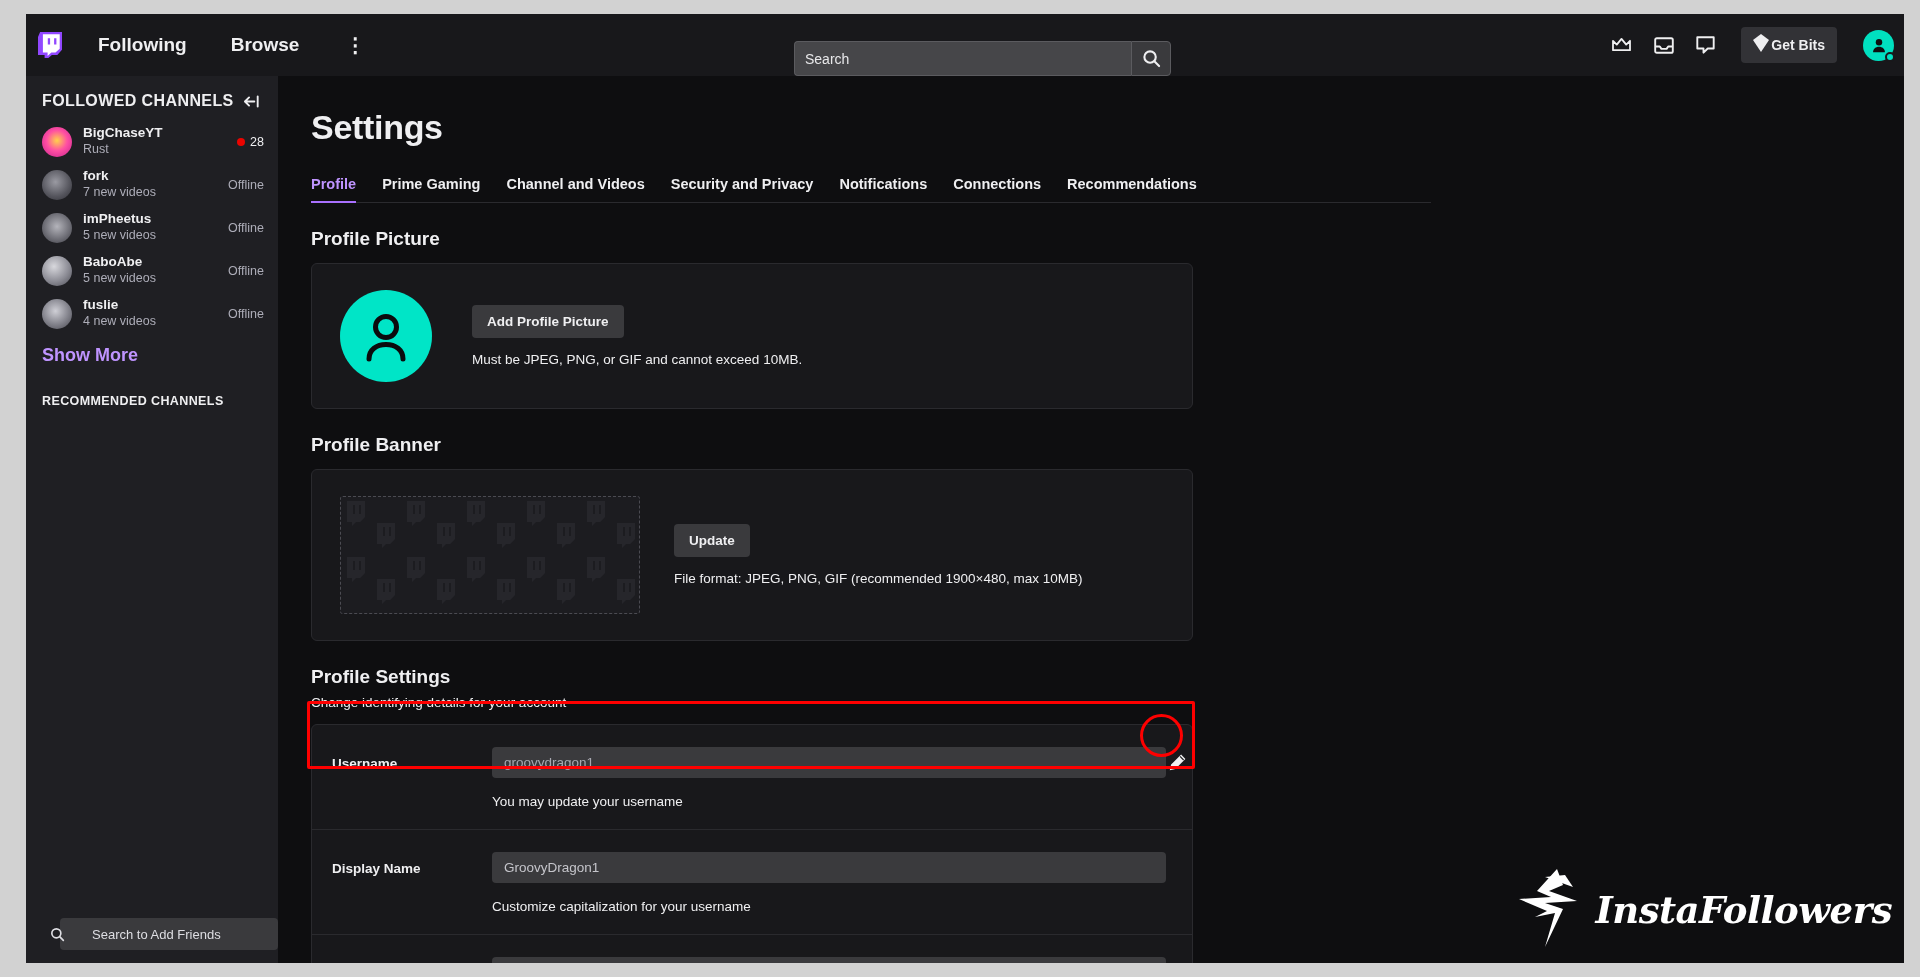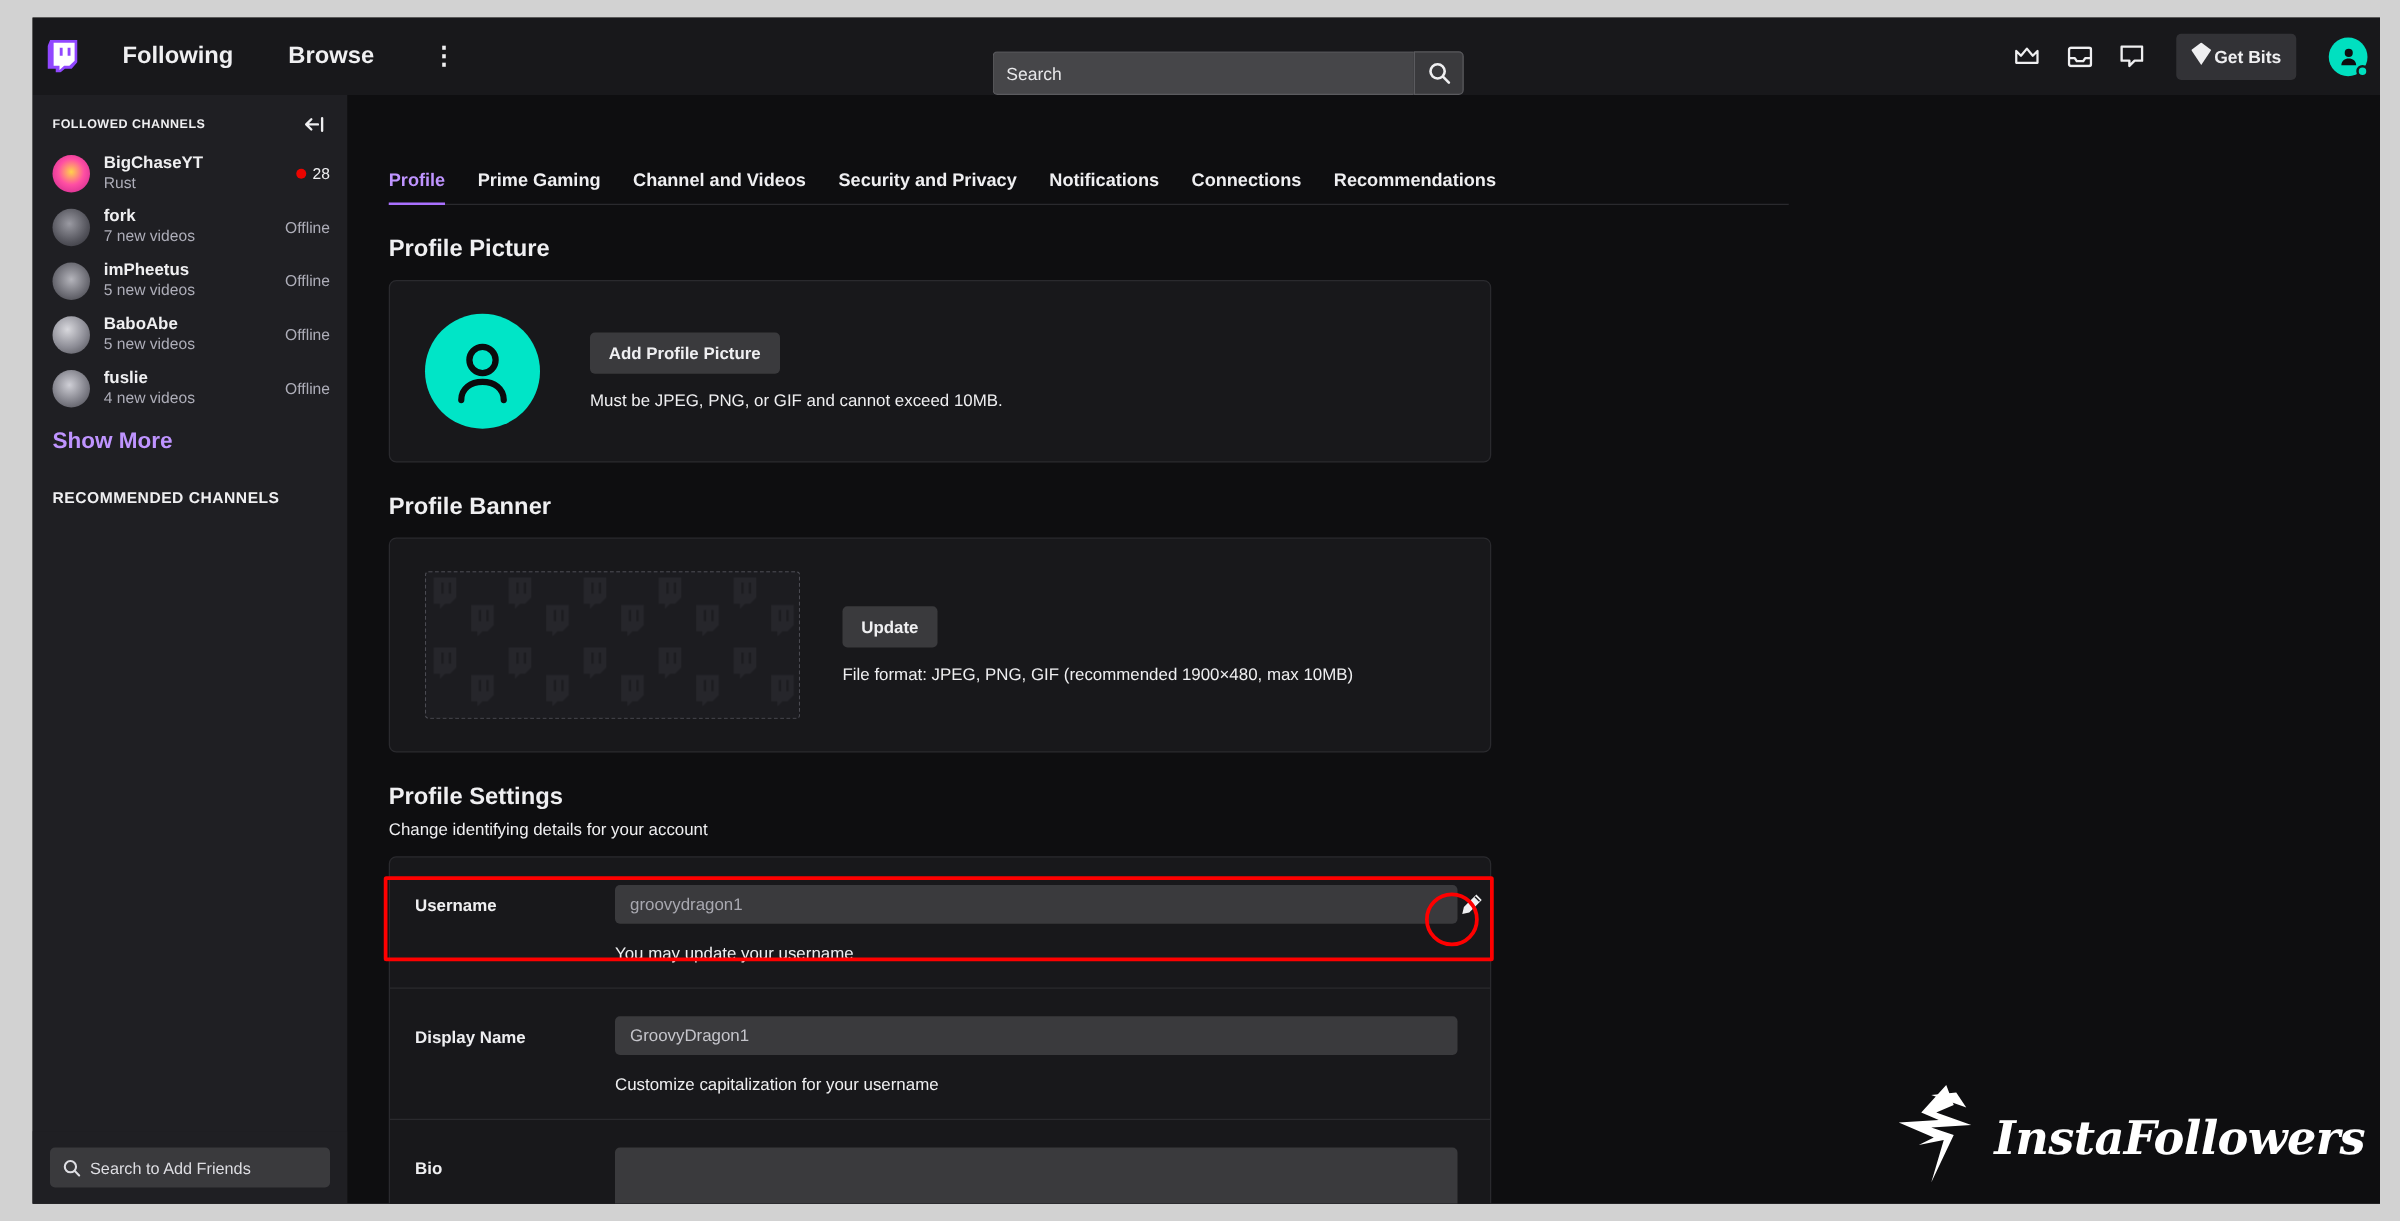--- a/index.html
+++ b/index.html
@@ -83,21 +83,21 @@
   
   #sidebar {
     position: absolute; left: 0; top: 62px; width: 252px; height: 887px;
     background: #1f1f23;
   }
   .side-head {
     display: flex; align-items: center; justify-content: space-between;
     padding: 16px 18px 10px 16px;
   }
   .side-head .t {
-    color: #efeff1; font-size: 10px; font-weight: bold; letter-spacing: .4px;
+    color: #efeff1; font-size: 16px; font-weight: bold; letter-spacing: .4px;
   }
   .collapse-ico { cursor: pointer; display: flex; }
   .chan {
     display: flex; align-items: center; gap: 11px;
     padding: 5px 14px 5px 16px; height: 43px; cursor: pointer;
   }
   .chan .av {
     width: 30px; height: 30px; border-radius: 50%; flex: none;
     background: #3a3a3d; overflow: hidden; position: relative;
   }
@@ -118,20 +118,21 @@
   #friends-bar {
     position: absolute; left: 0; bottom: 0; width: 252px; height: 58px;
     background: #1f1f23; display: flex; align-items: center;
     padding: 0 14px;
   }
   #friends-input {
     flex: 1; height: 32px; background: #3a3a3d; border: none;
     border-radius: 4px; color: #efeff1; font-size: 13px;
     padding: 0 10px 0 32px; outline: none;
     font-family: "Liberation Sans", sans-serif;
+    margin-left: 20px;
   }
   #friends-input::placeholder { color: #dedee3; }
   #friends-ico { position: absolute; left: 24px; display: flex; pointer-events: none; }
 
   
   #main {
     position: absolute; left: 252px; top: 62px;
     width: 1626px; height: 887px; overflow: hidden;
     background: #0e0e10; padding: 32px 0 0 33px;
   }
@@ -369,20 +370,21 @@
           <circle cx="7.6" cy="7.6" r="5.4"></circle>
               <line x1="11.6" y1="11.6" x2="16" y2="16" stroke-linecap="round"></line>
         </svg>
       </span>
       <input id="friends-input" type="text" placeholder="Search to Add Friends" style="">
     </div>
   </div>
 
   <div id="main">
 
+    <div id="page-title">Settings</div>
 
     <div id="tabs">
       <div class="tab active">Profile</div>
       <div class="tab">Prime Gaming</div>
       <div class="tab">Channel and Videos</div>
       <div class="tab">Security and Privacy</div>
       <div class="tab">Notifications</div>
       <div class="tab">Connections</div>
       <div class="tab">Recommendations</div>
     </div>

